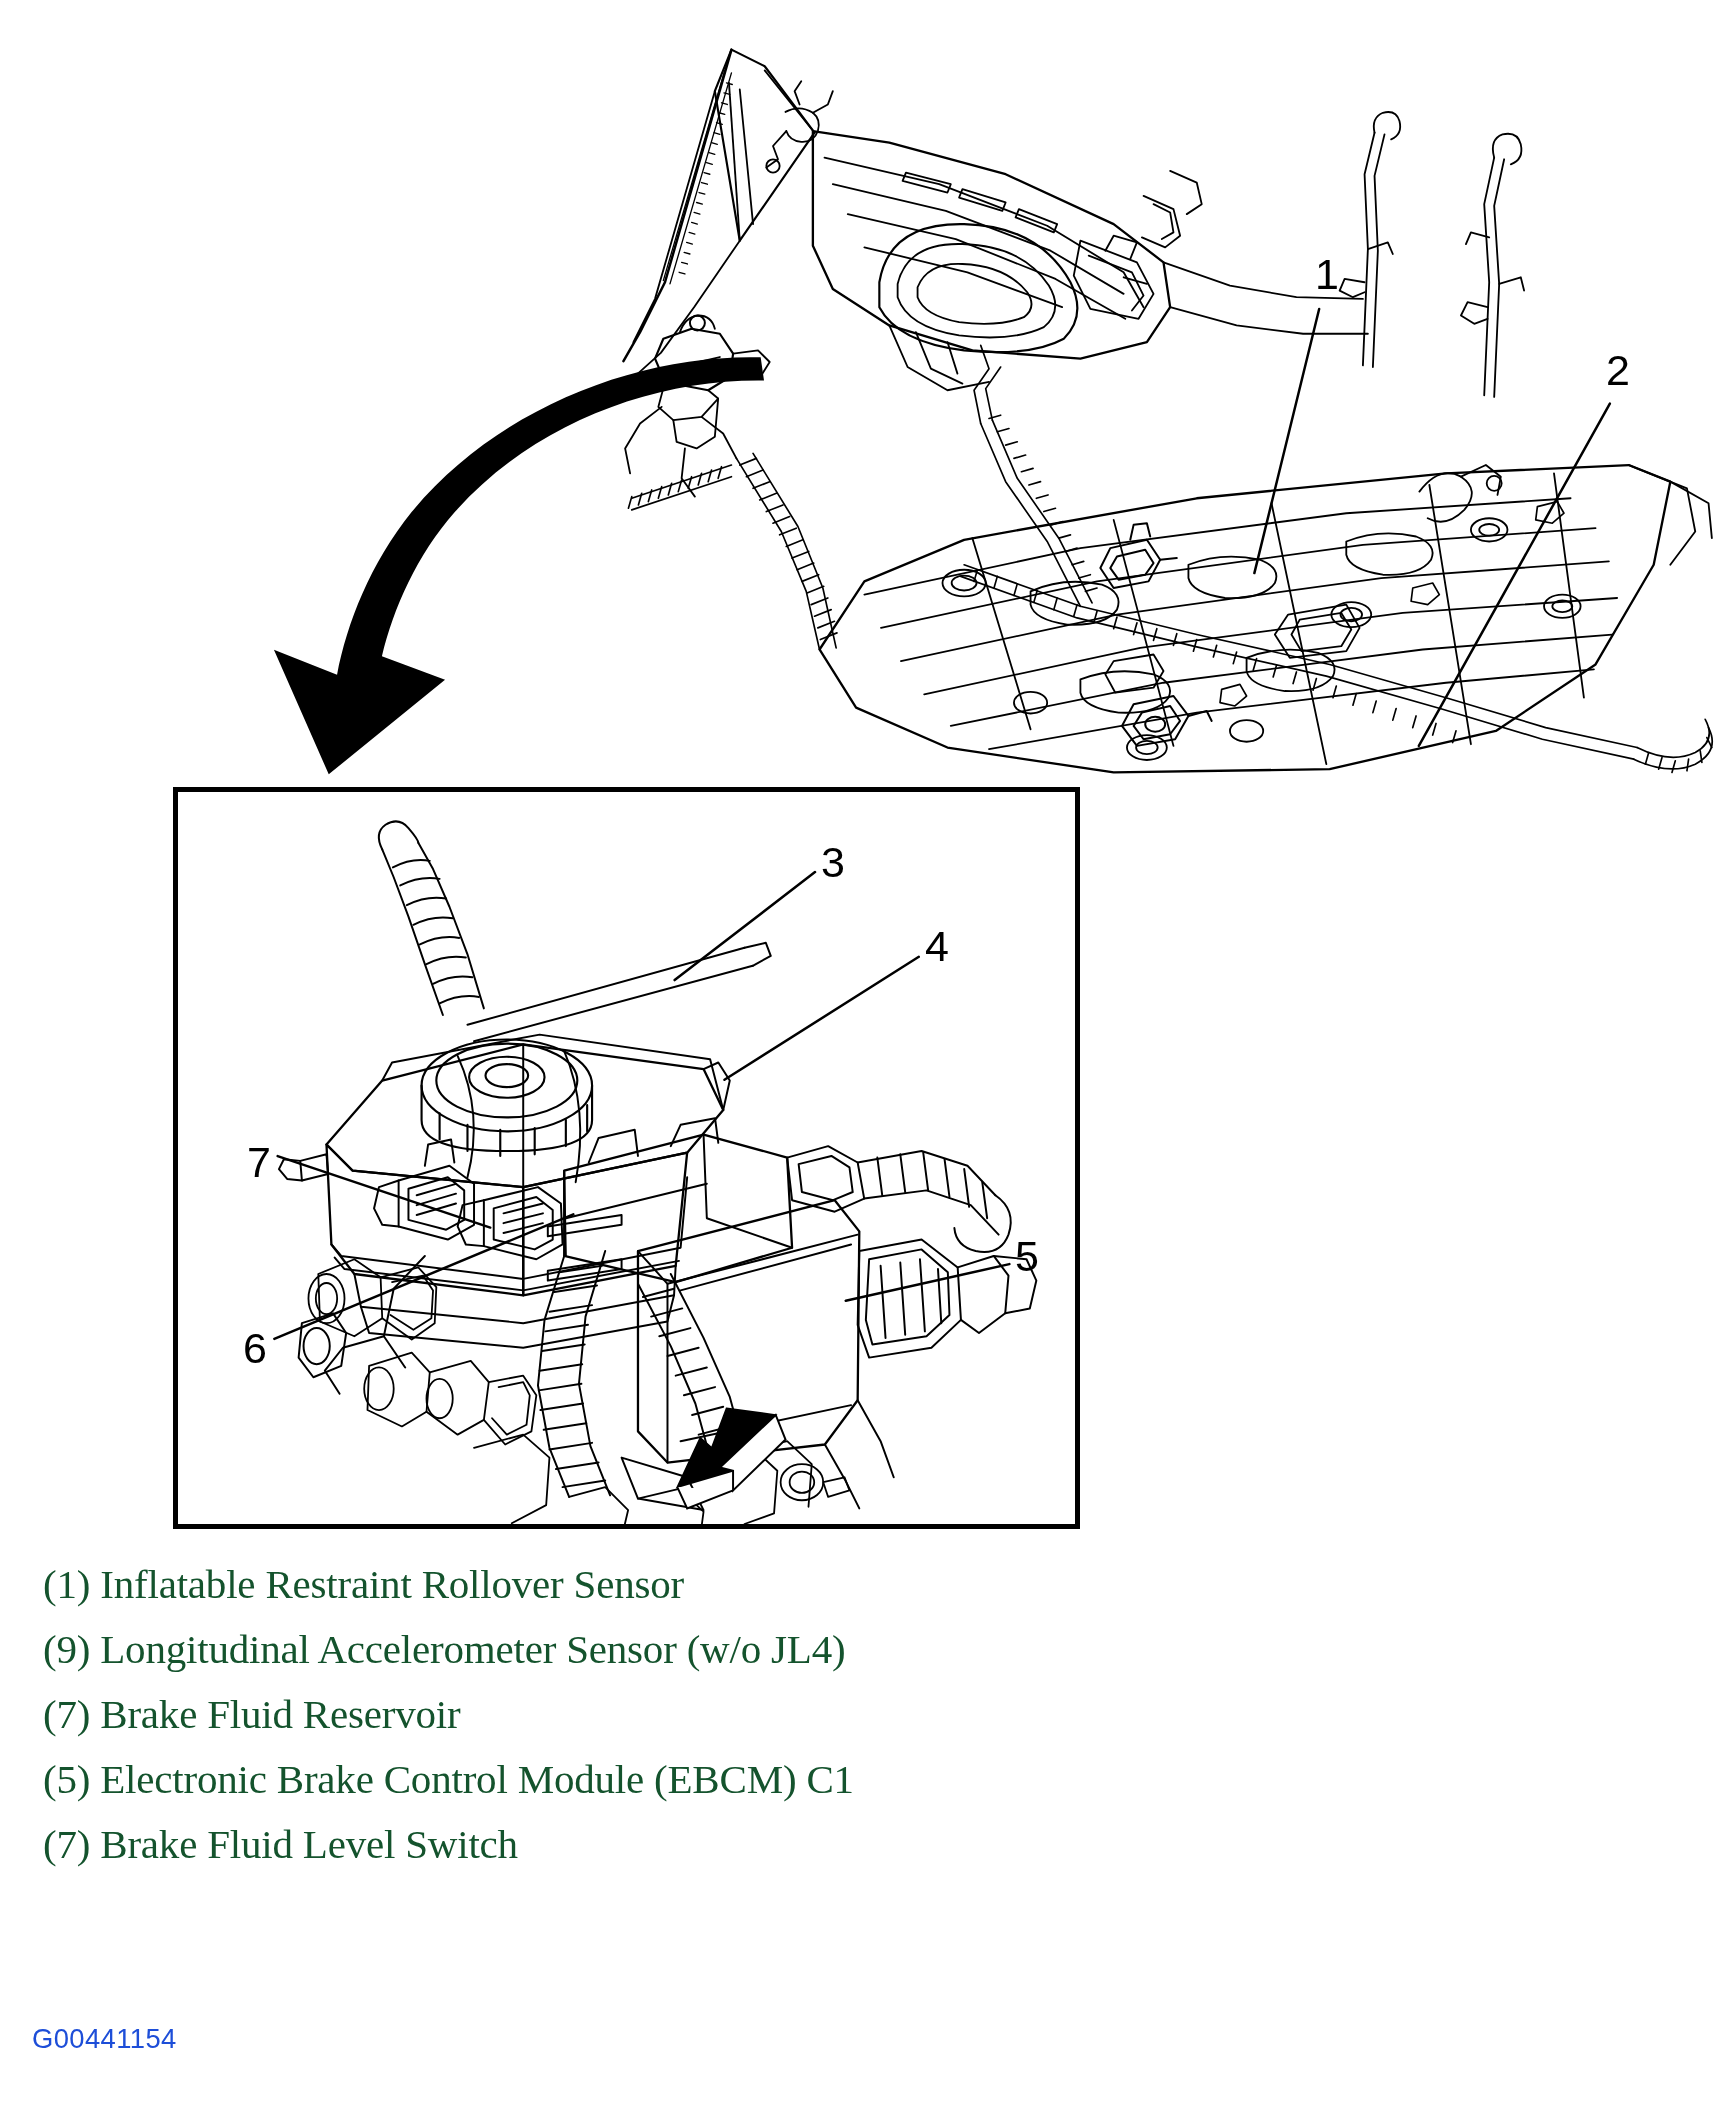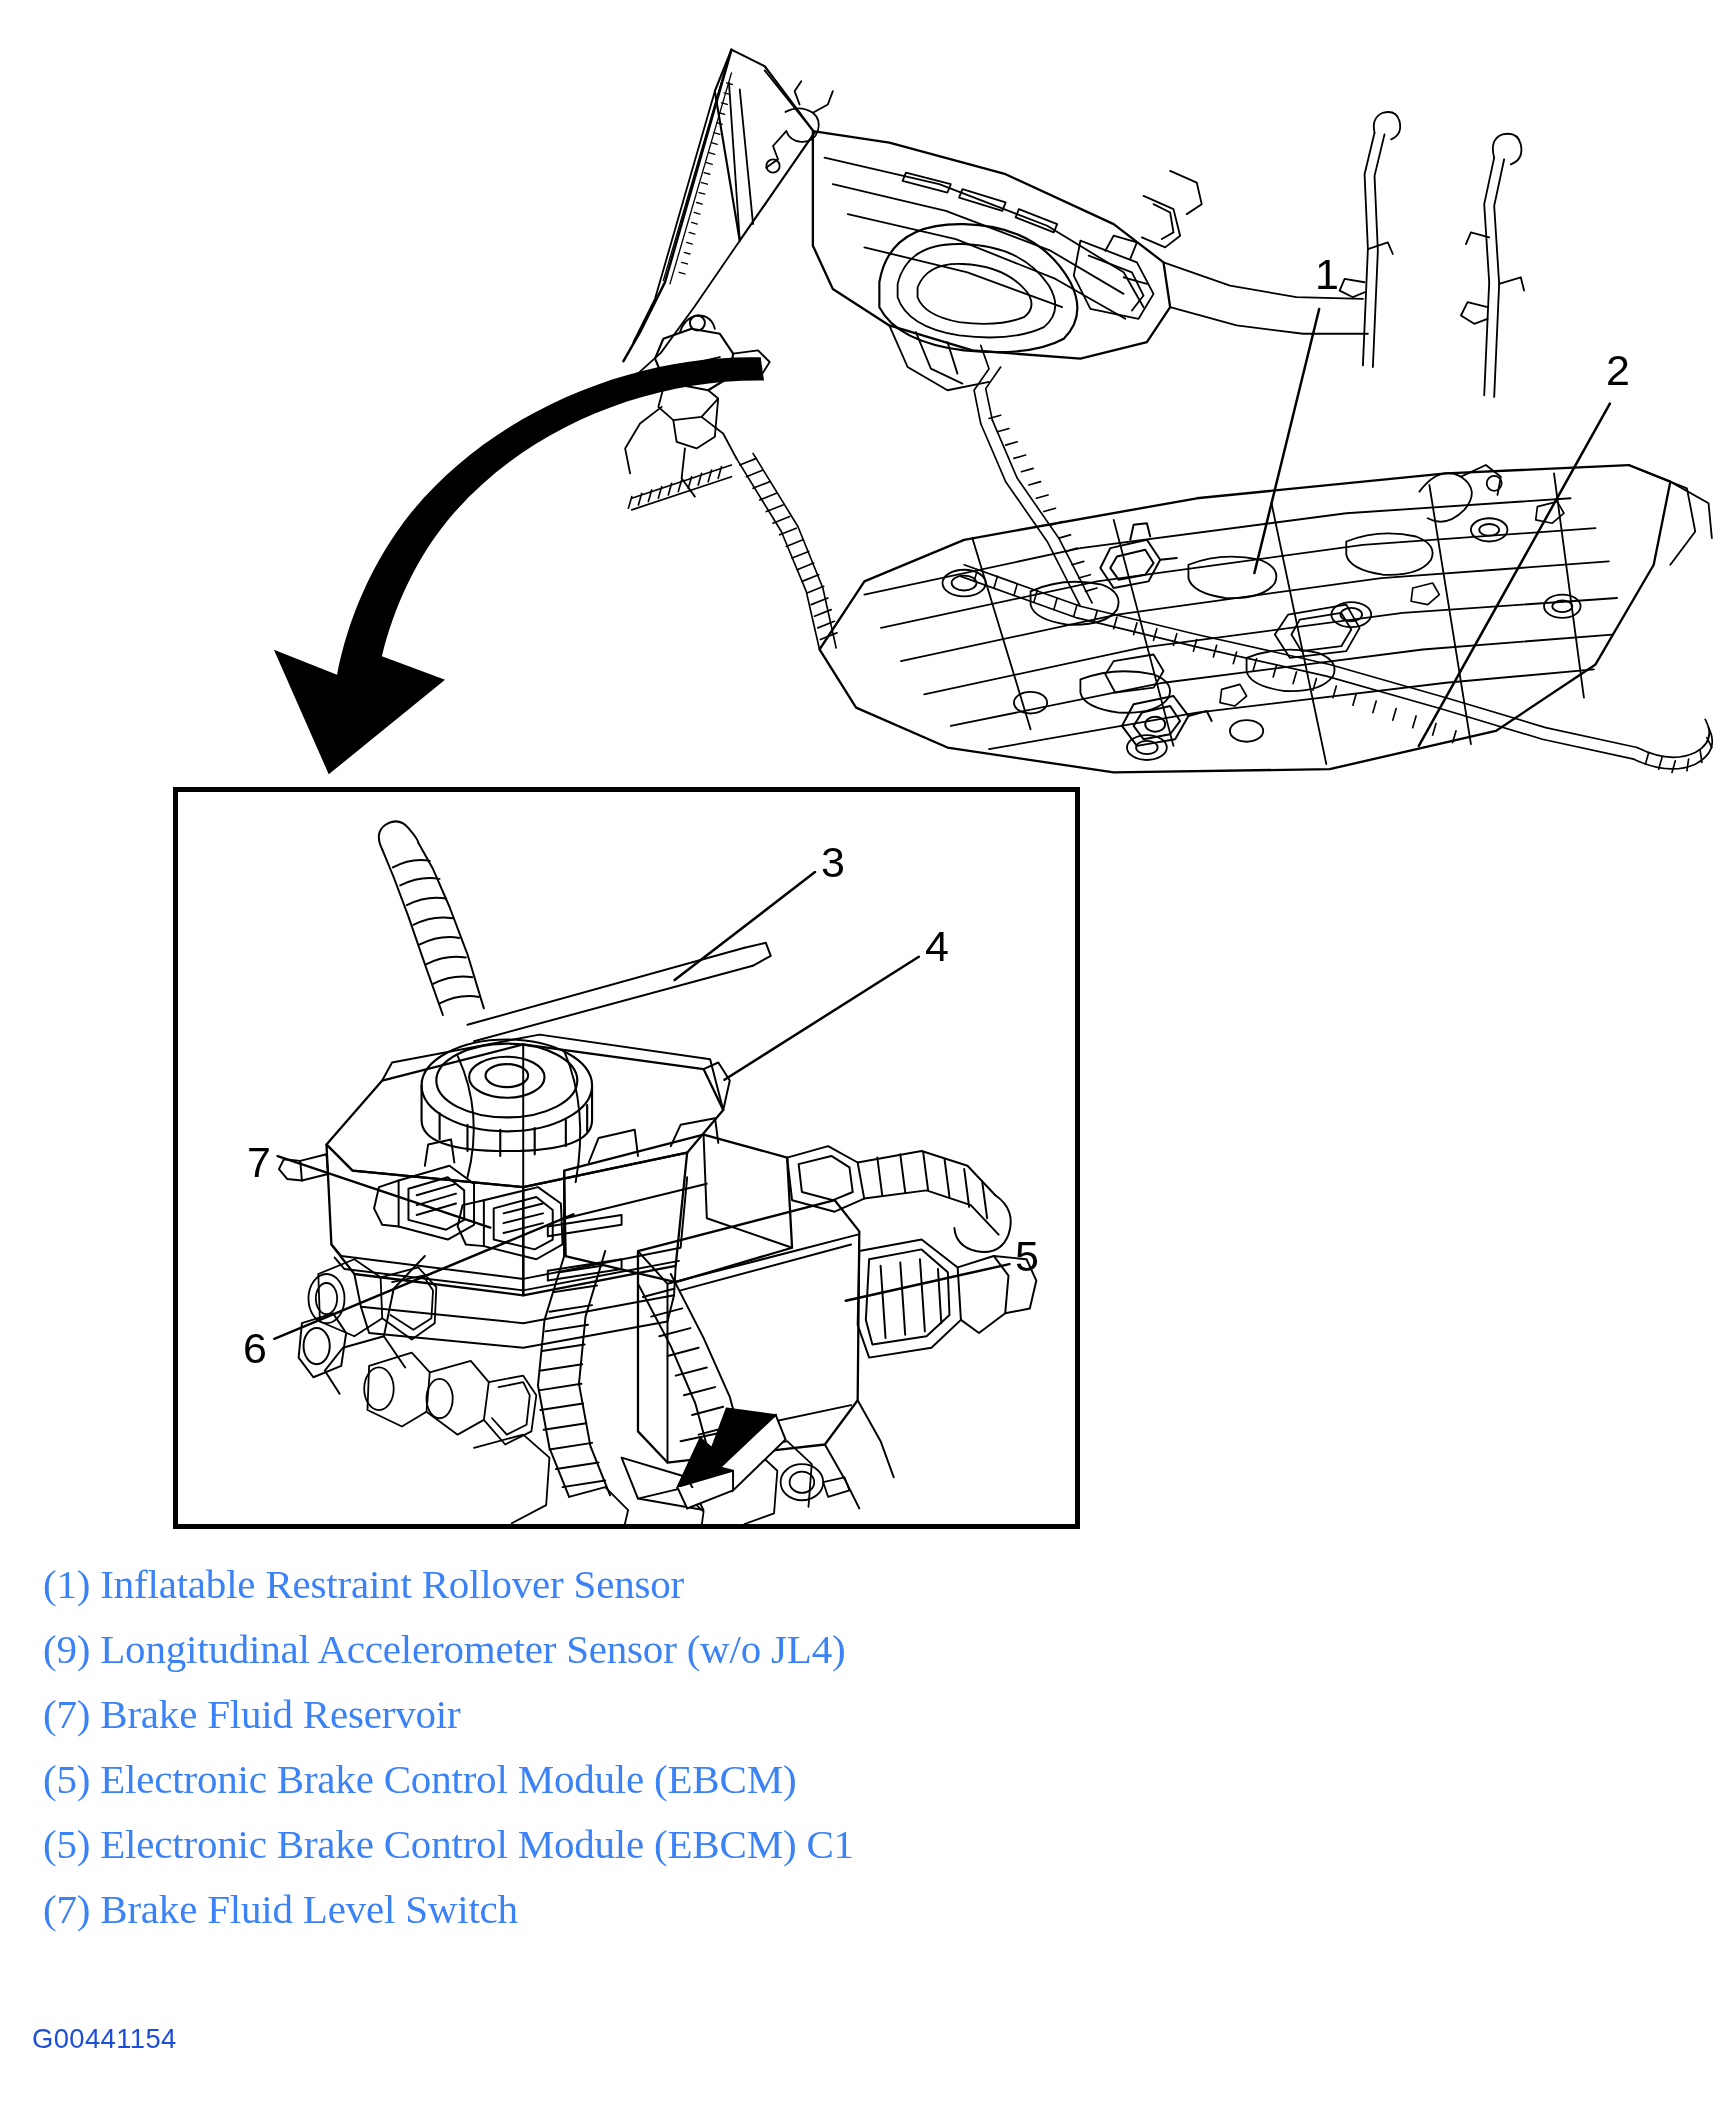--- a/index.html
+++ b/index.html
@@ -79,21 +79,21 @@
   #legend {
     position: absolute;
     left: 43px;
     top: 1552px;
     width: 1246px;
   }
   .legend-item {
     font-family: "Liberation Serif", "DejaVu Serif", serif;
     font-size: 41px;
     line-height: 65px;
-    color: #3b82f6;
+    color: #14532d;
     white-space: nowrap;
     letter-spacing: -0.2px;
   }
 
   
   #figure-id {
     position: absolute;
     left: 32px;
     top: 2025px;
     font-family: "Liberation Sans", "DejaVu Sans", sans-serif;
@@ -541,21 +541,20 @@
       <line x1="330" y1="1612" x2="690" y2="1462"></line>
 
       <line x1="334" y1="1392" x2="590" y2="1478"></line>
     </g>
   </svg>
 
   <div id="legend">
     <div class="legend-item">(1) Inflatable Restraint Rollover Sensor</div>
     <div class="legend-item">(9) Longitudinal Accelerometer Sensor (w/o JL4)</div>
     <div class="legend-item">(7) Brake Fluid Reservoir</div>
-    <div class="legend-item">(5) Electronic Brake Control Module (EBCM)</div>
     <div class="legend-item">(5) Electronic Brake Control Module (EBCM) C1</div>
     <div class="legend-item">(7) Brake Fluid Level Switch</div>
   </div>
 
   <div id="figure-id">G00441154</div>
 
 </div>
 
 
 </body></html>

